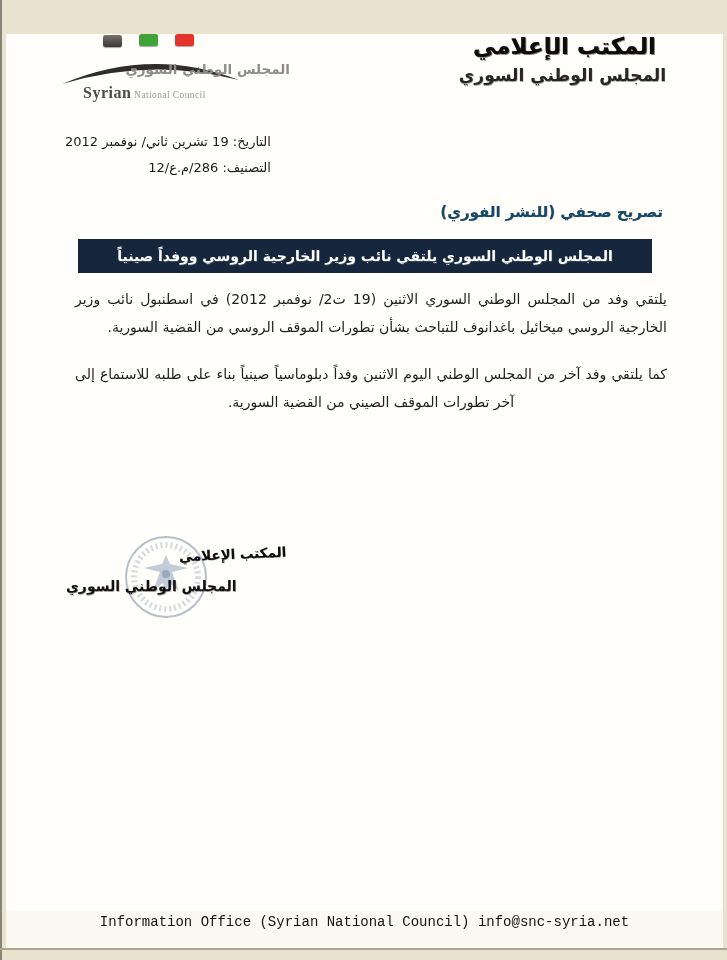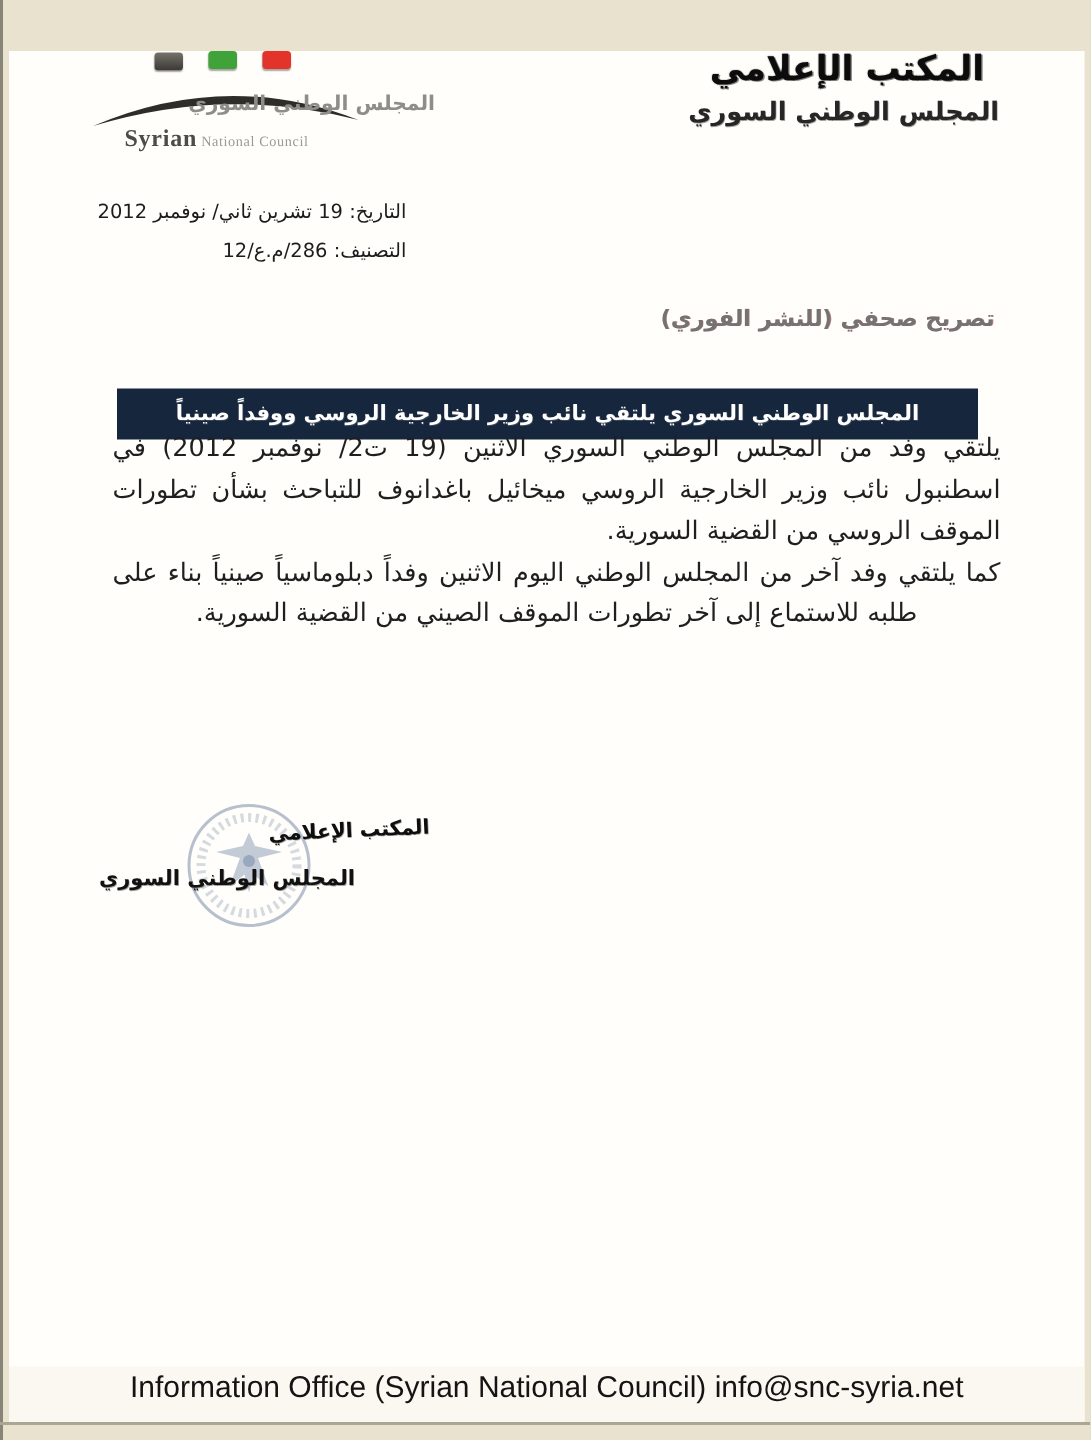--- a/index.html
+++ b/index.html
@@ -45,40 +45,40 @@
   .meta{position:absolute;left:65px;top:129px;direction:rtl;text-align:right;
         font-size:13px;color:#1c1c1c;line-height:26px;white-space:nowrap;}
 
   
   .kicker{position:absolute;right:64px;top:203px;direction:rtl;
           font-size:15px;font-weight:bold;white-space:nowrap;
           text-shadow:.4px .4px 0 rgba(160,20,20,.5);}
   .banner{position:absolute;left:78px;top:239px;width:574px;height:34px;
           color:#ffffff;direction:rtl;text-align:center;line-height:34px;
           font-size:14px;font-weight:bold;letter-spacing:.2px;
-          text-shadow:.5px .5px 0 rgba(255,255,255,.15);margin-top:20px;}
+          text-shadow:.5px .5px 0 rgba(255,255,255,.15);}
   .body-text{position:absolute;left:75px;top:286px;width:592px;direction:rtl;
-             font-size:17px;line-height:27.5px;color:#1f1f1f;
+             font-size:14px;line-height:27.5px;color:#1f1f1f;
              text-align:justify;}
   .body-text p{margin:0;}
-  .body-text p.center-last{text-align-last:center;}
+  .body-text p.center-last{text-align-last:center;margin-top:20px;}
 
   
   .stamp{position:absolute;left:122px;top:533px;width:88px;height:88px;opacity:.9;}
   .sig{position:absolute;left:60px;top:540px;width:226px;height:70px;}
   .sig .s1{position:absolute;right:0px;top:6px;font-size:13.5px;font-weight:bold;color:#0e0e0e;
            white-space:nowrap;transform:rotate(-2.5deg);
            text-shadow:.5px .5px 0 rgba(0,0,0,.4);}
   .sig .s2{position:absolute;left:6px;top:38px;font-size:14px;font-weight:bold;color:#111;
            white-space:nowrap;letter-spacing:.5px;
            text-shadow:.5px .5px 0 rgba(0,0,0,.35);}
 
   
   .footer-text{position:absolute;left:6px;top:914px;width:717px;text-align:center;
-               font-family:Liberation Sans, sans-serif;font-size:20px;color:#141414;}
+               font-family:Liberation Mono, monospace;font-size:14px;color:#141414;}
 </style>
 </head>
 <body>
 
 <div class="canvas">
 
   <div class="page"></div>
   <div class="footer-band"></div>
   <div class="edge-left-line"></div>
   <div class="edge-bottom-line"></div>
@@ -99,21 +99,21 @@
   <div class="mark">
     <div class="l1">المكتب الإعلامي</div>
     <div class="l2">المجلس الوطني السوري</div>
   </div>
 
   <div class="meta">
     <div>التاريخ: 19 تشرين ثاني/ نوفمبر 2012</div>
     <div>التصنيف: 286/م.ع/12</div>
   </div>
 
-  <div class="kicker" style="color: #737373; text-align: right;">تصريح صحفي (للنشر الفوري)</div>
+  <div class="kicker" style="color: #0c4a6e; text-align: right;">تصريح صحفي (للنشر الفوري)</div>
 
   <div class="banner" style="background: rgb(22, 38, 60);">المجلس الوطني السوري يلتقي نائب وزير الخارجية الروسي ووفداً صينياً</div>
 
   <div class="body-text">
     <p>يلتقي وفد من المجلس الوطني السوري الاثنين (19 ت2/ نوفمبر 2012) في اسطنبول نائب وزير الخارجية الروسي ميخائيل باغدانوف للتباحث بشأن تطورات الموقف الروسي من القضية السورية.</p>
     <p class="center-last">كما يلتقي وفد آخر من المجلس الوطني اليوم الاثنين وفداً دبلوماسياً صينياً بناء على طلبه للاستماع إلى آخر تطورات الموقف الصيني من القضية السورية.</p>
   </div>
 
   <svg class="stamp" viewBox="0 0 88 88">
     <circle cx="44" cy="44" r="40" fill="none" stroke="rgba(96,118,152,0.5)" stroke-width="2"></circle>

